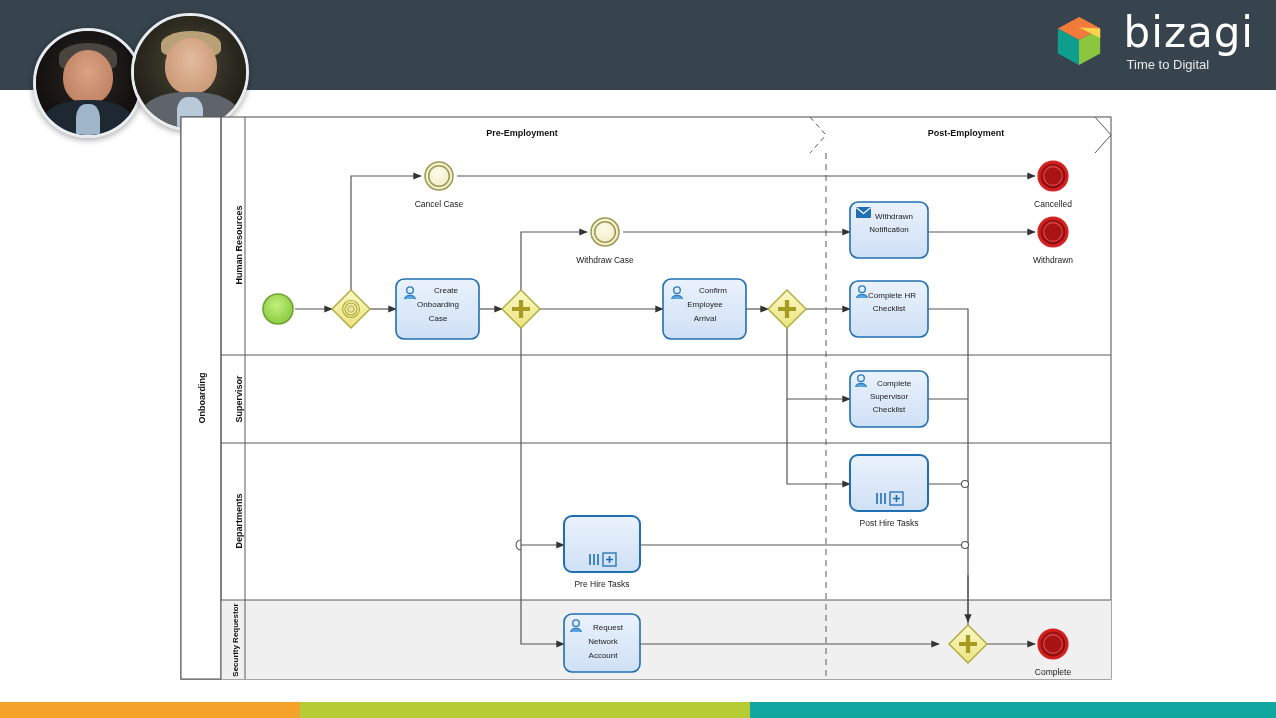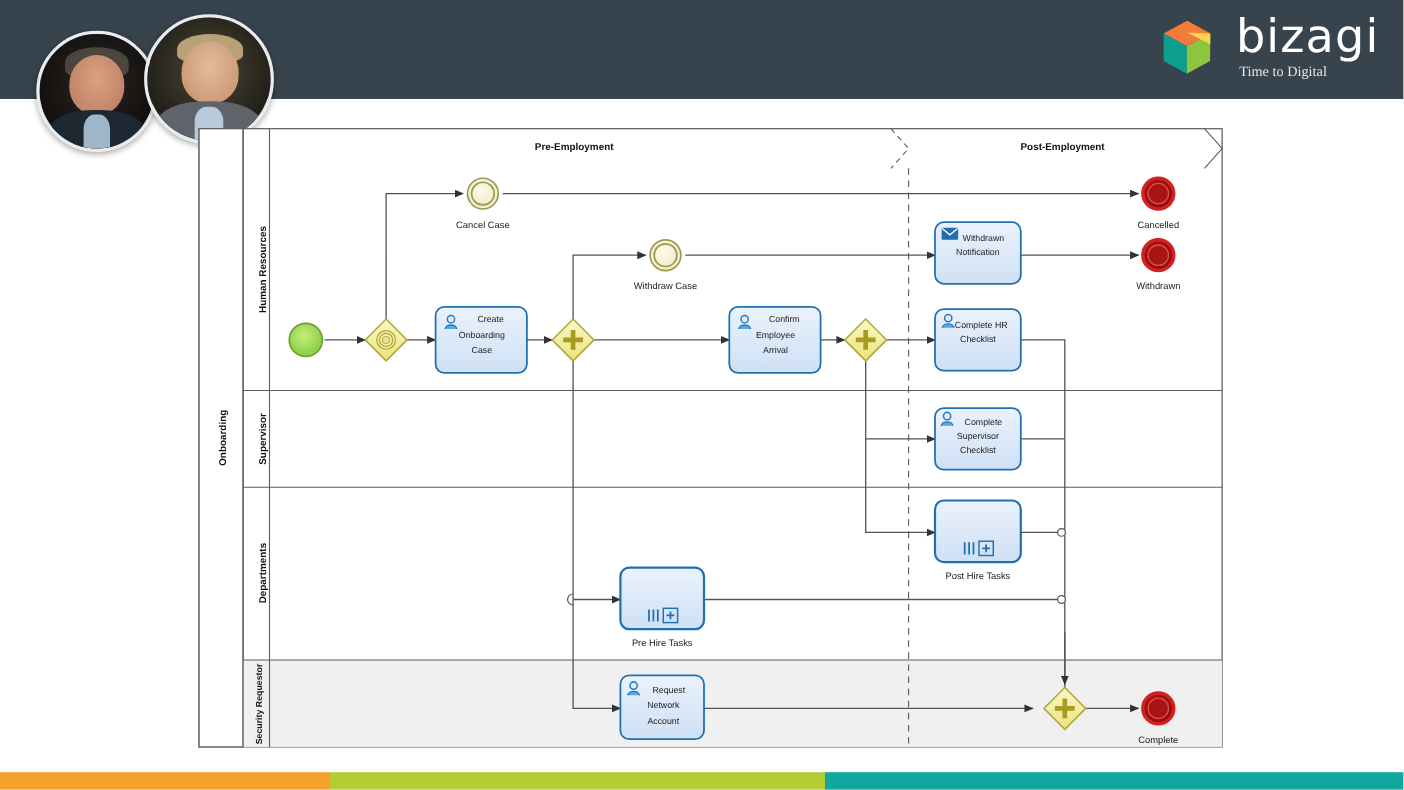--- a/index.html
+++ b/index.html
@@ -17,25 +17,25 @@
   .face{position:absolute;border-radius:50% 50% 46% 46%;}
   .av1 .face{left:26%;top:18%;width:48%;height:52%;background:radial-gradient(ellipse at 50% 40%,#d9a283 0%,#b9795c 100%);}
   .av1 .hair{position:absolute;left:22%;top:12%;width:56%;height:26%;border-radius:50% 50% 30% 30%;background:#4b4540;}
   .av1 .body{position:absolute;left:8%;top:66%;width:84%;height:40%;border-radius:46% 46% 0 0;background:#1d2833;}
   .av1 .shirt{position:absolute;left:38%;top:70%;width:24%;height:32%;background:#9fb6c9;border-radius:40% 40% 0 0;}
   .av2 .face{left:28%;top:20%;width:46%;height:50%;background:radial-gradient(ellipse at 50% 40%,#e3bc9d 0%,#c48f6c 100%);}
   .av2 .hair{position:absolute;left:24%;top:13%;width:54%;height:24%;border-radius:50% 50% 28% 28%;background:#b9a177;}
   .av2 .body{position:absolute;left:8%;top:68%;width:84%;height:38%;border-radius:46% 46% 0 0;background:#5f646a;}
   .av2 .shirt{position:absolute;left:38%;top:72%;width:24%;height:30%;background:#b8cada;border-radius:40% 40% 0 0;}
 
-  .brand{position:absolute;right:22px;top:12px;display:flex;align-items:center;gap:20px;}
+  .brand{position:absolute;right:22px;top:12px;display:flex;align-items:flex-start;gap:20px;}
   .brand-mark{width:50px;height:52px;flex:0 0 auto;margin-top:3px;}
   .brand-txt{display:flex;flex-direction:column;line-height:1;}
   .brand-name{font-size:42px;letter-spacing:1px;color:#ffffff;font-weight:400;font-family:"DejaVu Sans",sans-serif;}
-  .brand-tag{font-size:13px;color:#e7e9ea;margin-top:4px;margin-left:3px;font-family:Liberation Serif, serif;}
+  .brand-tag{font-size:13px;color:#e7e9ea;margin-top:4px;margin-left:3px;font-family:Liberation Sans, sans-serif;}
 
   
   .botbar{position:absolute;left:0;bottom:0;width:1276px;height:16px;display:flex;}
   .botbar span{display:block;height:100%;}
 
   
   .canvas{position:absolute;left:150px;top:95px;width:1010px;height:600px;}
   svg.diagram{display:block;}
   .lbl{font-family:"Liberation Sans",sans-serif;font-size:8.5px;fill:#1a1a1a;}
   .lbl-task{font-family:"Liberation Sans",sans-serif;font-size:8px;fill:#1a1a1a;}

